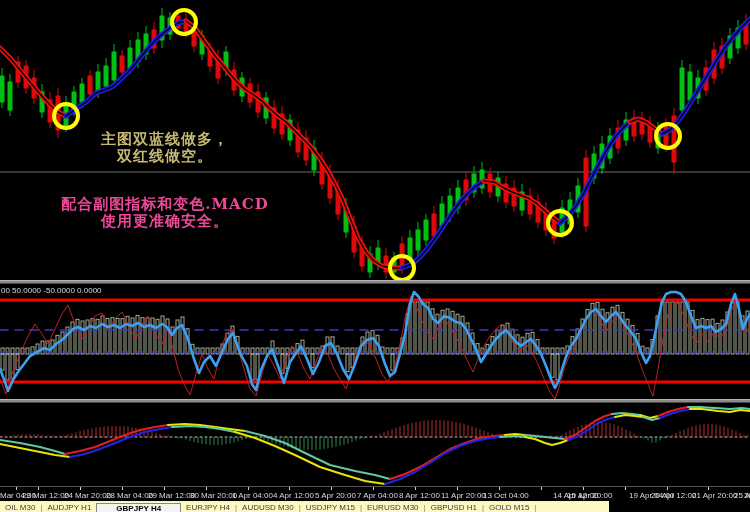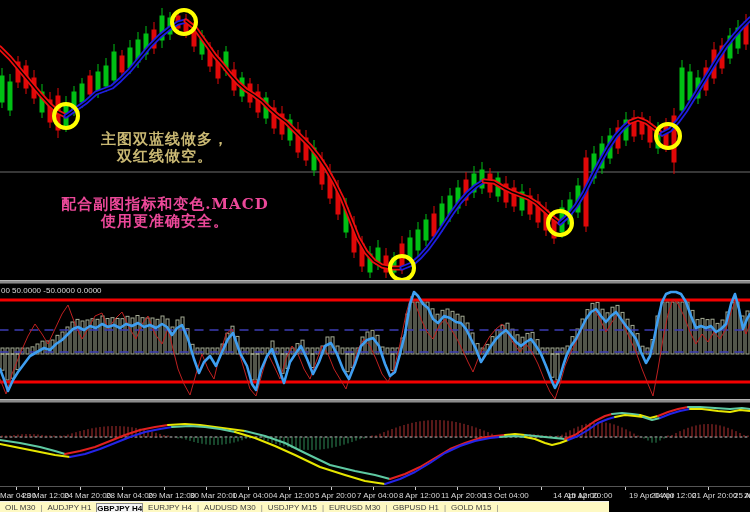--- a/index.html
+++ b/index.html
@@ -20,21 +20,21 @@
   #osc-header{position:absolute;top:2px;left:1px;color:#d8d8d8;font-size:8px;
               font-family:"Liberation Sans",sans-serif;z-index:3;}
   #time-axis{position:absolute;top:486px;left:0;width:750px;height:15px;background:#000;
              border-top:1px solid #555;}
   .tlabel{position:absolute;top:4px;color:#d9d9d9;font-size:8px;white-space:nowrap;}
   .tick{position:absolute;top:0;width:1px;height:3px;background:#cfcfcf;}
   #tab-bar{position:absolute;top:501px;left:0;width:609px;height:11px;background:#fef9c3;
            border-top:1px solid #efefef;display:flex;align-items:flex-end;overflow:hidden;}
   .tab{font-size:8px;color:#3c3c3c;padding:0 5px;white-space:nowrap;line-height:10px;}
   .tab-active{font-size:8px;font-weight:bold;color:#000;background:#f4f4f4;
-              border:1px solid #888;border-bottom:none;padding:0 0;line-height:9px;
+              border:1px solid #888;border-bottom:none;padding:0 19px;line-height:9px;
               white-space:nowrap;}
   .tab-sep{color:#808080;font-size:8px;line-height:10px;}
 </style>
 </head>
 <body>
 
 <div id="app">
 
   <div id="main-pane" class="pane">
     <svg id="svg-main" width="750" height="280">

